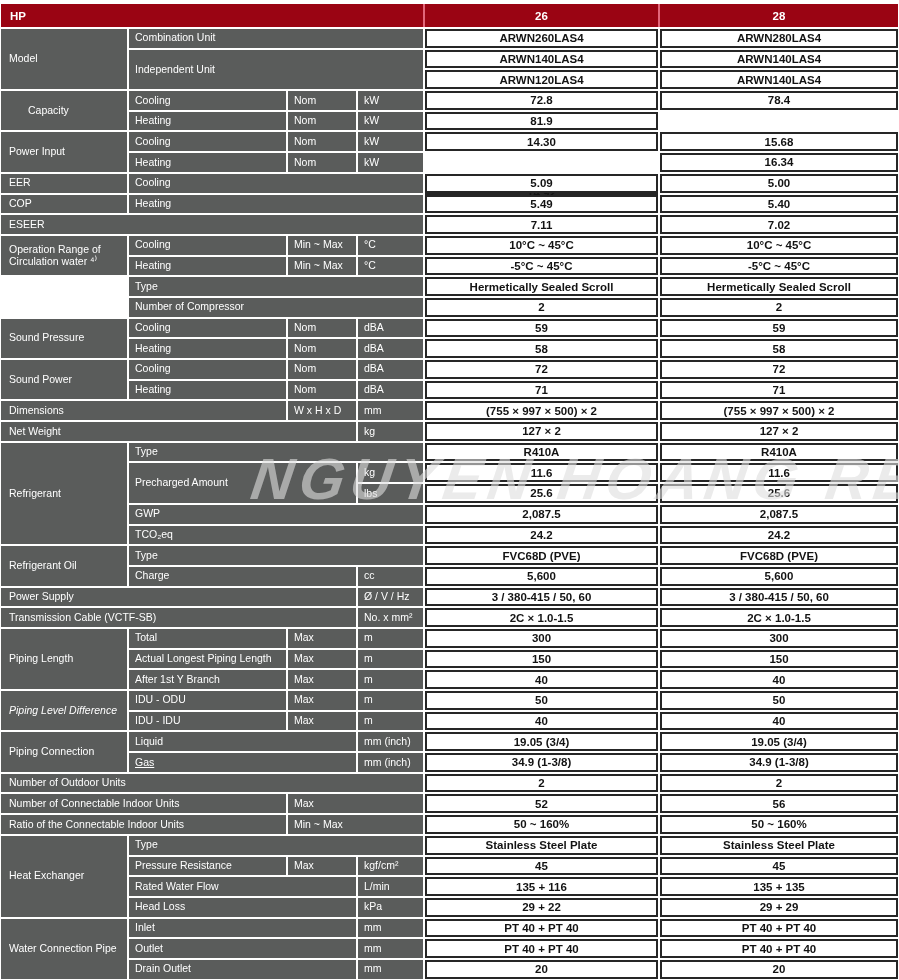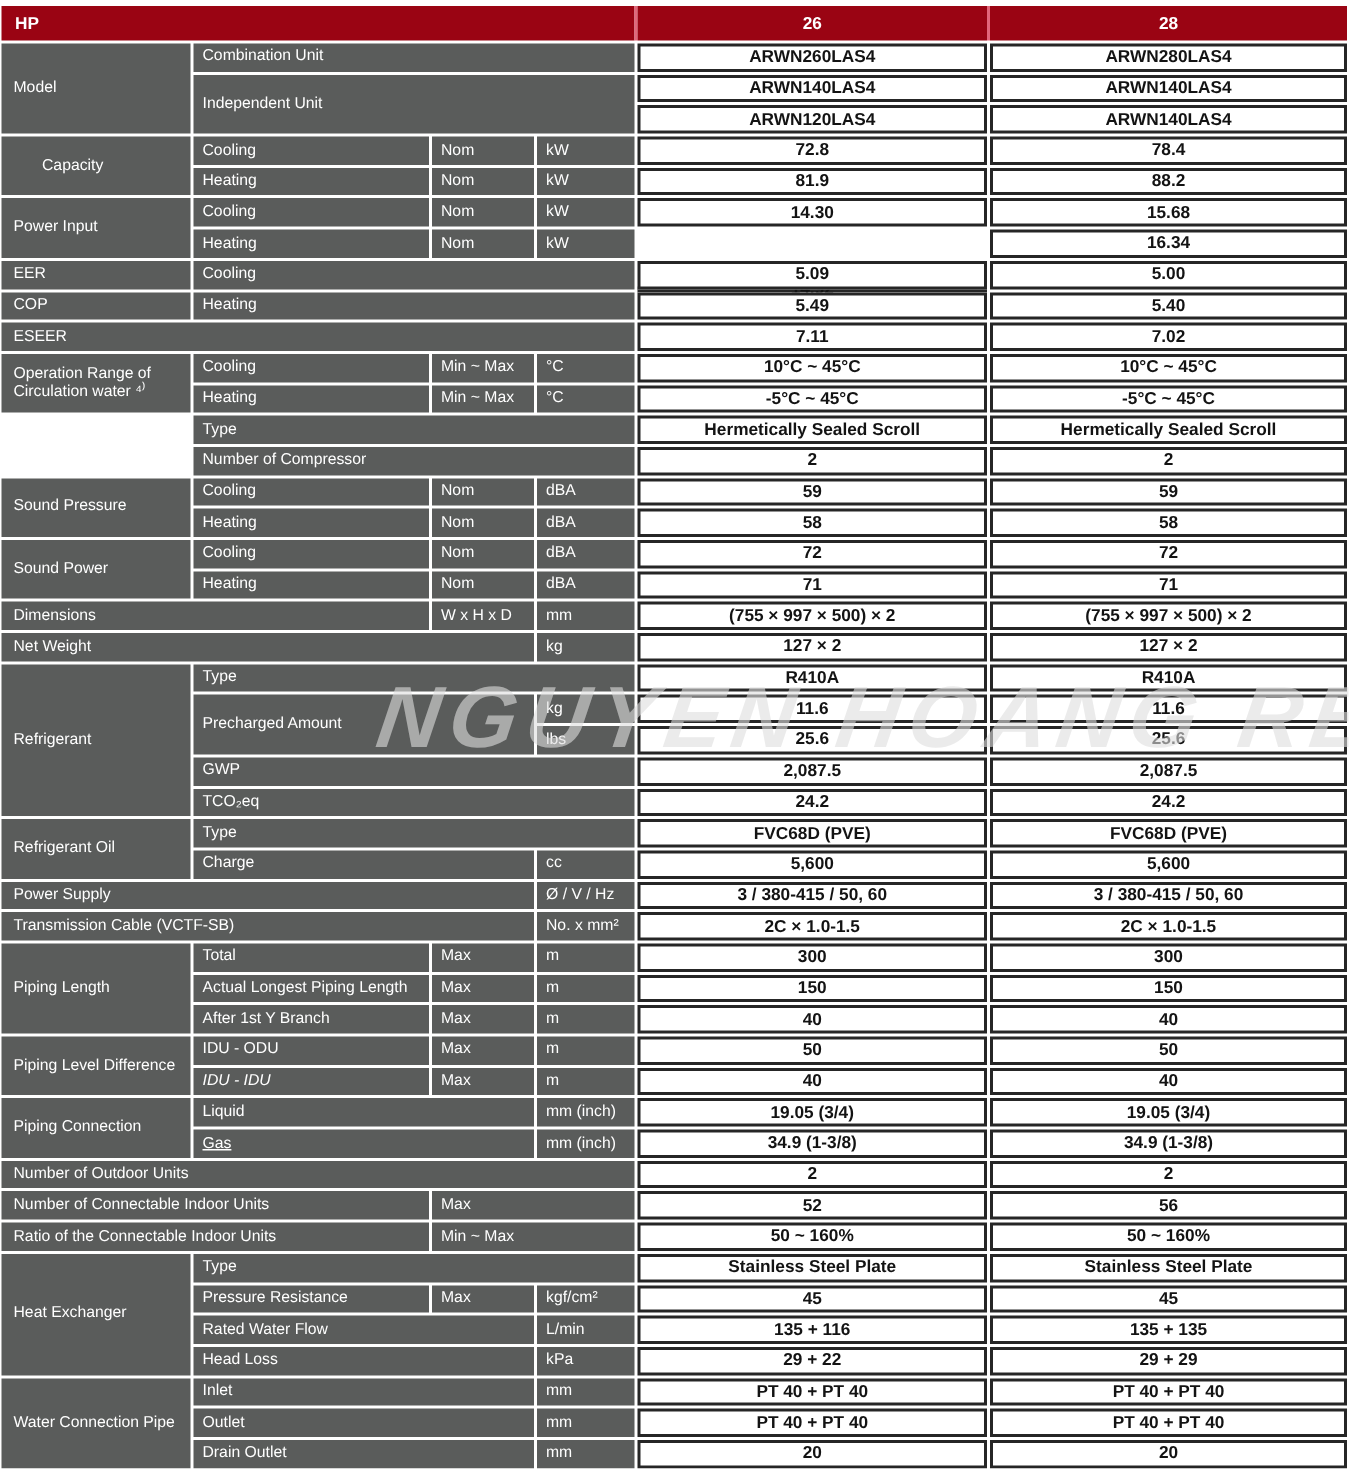--- a/index.html
+++ b/index.html
@@ -50,21 +50,20 @@
       <div class="gc label" style="grid-area: 4 / 1 / span 2 / span 1; padding-left: 27px;">Capacity</div>
       <div class="gc sub" style="grid-area: 4 / 2 / span 1 / span 1;">Cooling</div>
       <div class="gc qual" style="grid-area: 4 / 3 / span 1 / span 1;">Nom</div>
       <div class="gc unit" style="grid-area: 4 / 4 / span 1 / span 1;">kW</div>
       <div class="vc" style="grid-area: 4 / 5 / span 1 / span 1;">72.8</div>
       <div class="vc" style="grid-area: 4 / 6 / span 1 / span 1;">78.4</div>
       <div class="gc sub" style="grid-area: 5 / 2 / span 1 / span 1;">Heating</div>
       <div class="gc qual" style="grid-area: 5 / 3 / span 1 / span 1;">Nom</div>
       <div class="gc unit" style="grid-area: 5 / 4 / span 1 / span 1;">kW</div>
       <div class="vc" style="grid-area: 5 / 5 / span 1 / span 1;">81.9</div>
-      <div class="vc" style="grid-area: 5 / 6 / span 1 / span 1;">88.2</div>
       <div class="gc label" style="grid-area: 6 / 1 / span 2 / span 1;">Power Input</div>
       <div class="gc sub" style="grid-area: 6 / 2 / span 1 / span 1;">Cooling</div>
       <div class="gc qual" style="grid-area: 6 / 3 / span 1 / span 1;">Nom</div>
       <div class="gc unit" style="grid-area: 6 / 4 / span 1 / span 1;">kW</div>
       <div class="vc" style="grid-area: 6 / 5 / span 1 / span 1;">14.30</div>
       <div class="vc" style="grid-area: 6 / 6 / span 1 / span 1;">15.68</div>
       <div class="gc sub" style="grid-area: 7 / 2 / span 1 / span 1;">Heating</div>
       <div class="gc qual" style="grid-area: 7 / 3 / span 1 / span 1;">Nom</div>
       <div class="gc unit" style="grid-area: 7 / 4 / span 1 / span 1;">kW</div>
       <div class="vc" style="grid-area: 7 / 5 / span 1 / span 1; margin-top: 38px;">14.92</div>
@@ -171,27 +170,27 @@
       <div class="gc sub" style="grid-area: 31 / 2 / span 1 / span 1;">Actual Longest Piping Length</div>
       <div class="gc qual" style="grid-area: 31 / 3 / span 1 / span 1;">Max</div>
       <div class="gc unit" style="grid-area: 31 / 4 / span 1 / span 1;">m</div>
       <div class="vc" style="grid-area: 31 / 5 / span 1 / span 1;">150</div>
       <div class="vc" style="grid-area: 31 / 6 / span 1 / span 1;">150</div>
       <div class="gc sub" style="grid-area: 32 / 2 / span 1 / span 1;">After 1st Y Branch</div>
       <div class="gc qual" style="grid-area: 32 / 3 / span 1 / span 1;">Max</div>
       <div class="gc unit" style="grid-area: 32 / 4 / span 1 / span 1;">m</div>
       <div class="vc" style="grid-area: 32 / 5 / span 1 / span 1;">40</div>
       <div class="vc" style="grid-area: 32 / 6 / span 1 / span 1;">40</div>
-      <div class="gc label" style="grid-area: 33 / 1 / span 2 / span 1;">Piping Level Difference</div>
+      <div class="gc label" style="grid-area: 33 / 1 / span 2 / span 1; font-style: italic;">Piping Level Difference</div>
       <div class="gc sub" style="grid-area: 33 / 2 / span 1 / span 1;">IDU - ODU</div>
       <div class="gc qual" style="grid-area: 33 / 3 / span 1 / span 1;">Max</div>
       <div class="gc unit" style="grid-area: 33 / 4 / span 1 / span 1;">m</div>
       <div class="vc" style="grid-area: 33 / 5 / span 1 / span 1;">50</div>
       <div class="vc" style="grid-area: 33 / 6 / span 1 / span 1;">50</div>
-      <div class="gc sub" style="grid-area: 34 / 2 / span 1 / span 1; font-style: italic;">IDU - IDU</div>
+      <div class="gc sub" style="grid-area: 34 / 2 / span 1 / span 1;">IDU - IDU</div>
       <div class="gc qual" style="grid-area: 34 / 3 / span 1 / span 1;">Max</div>
       <div class="gc unit" style="grid-area: 34 / 4 / span 1 / span 1;">m</div>
       <div class="vc" style="grid-area: 34 / 5 / span 1 / span 1;">40</div>
       <div class="vc" style="grid-area: 34 / 6 / span 1 / span 1;">40</div>
       <div class="gc label" style="grid-area: 35 / 1 / span 2 / span 1;">Piping Connection</div>
       <div class="gc sub" style="grid-area: 35 / 2 / span 1 / span 2;">Liquid</div>
       <div class="gc unit" style="grid-area: 35 / 4 / span 1 / span 1;">mm (inch)</div>
       <div class="vc" style="grid-area: 35 / 5 / span 1 / span 1;">19.05 (3/4)</div>
       <div class="vc" style="grid-area: 35 / 6 / span 1 / span 1;">19.05 (3/4)</div>
       <div class="gc sub" style="grid-area: 36 / 2 / span 1 / span 2; text-decoration: underline;">Gas</div>

